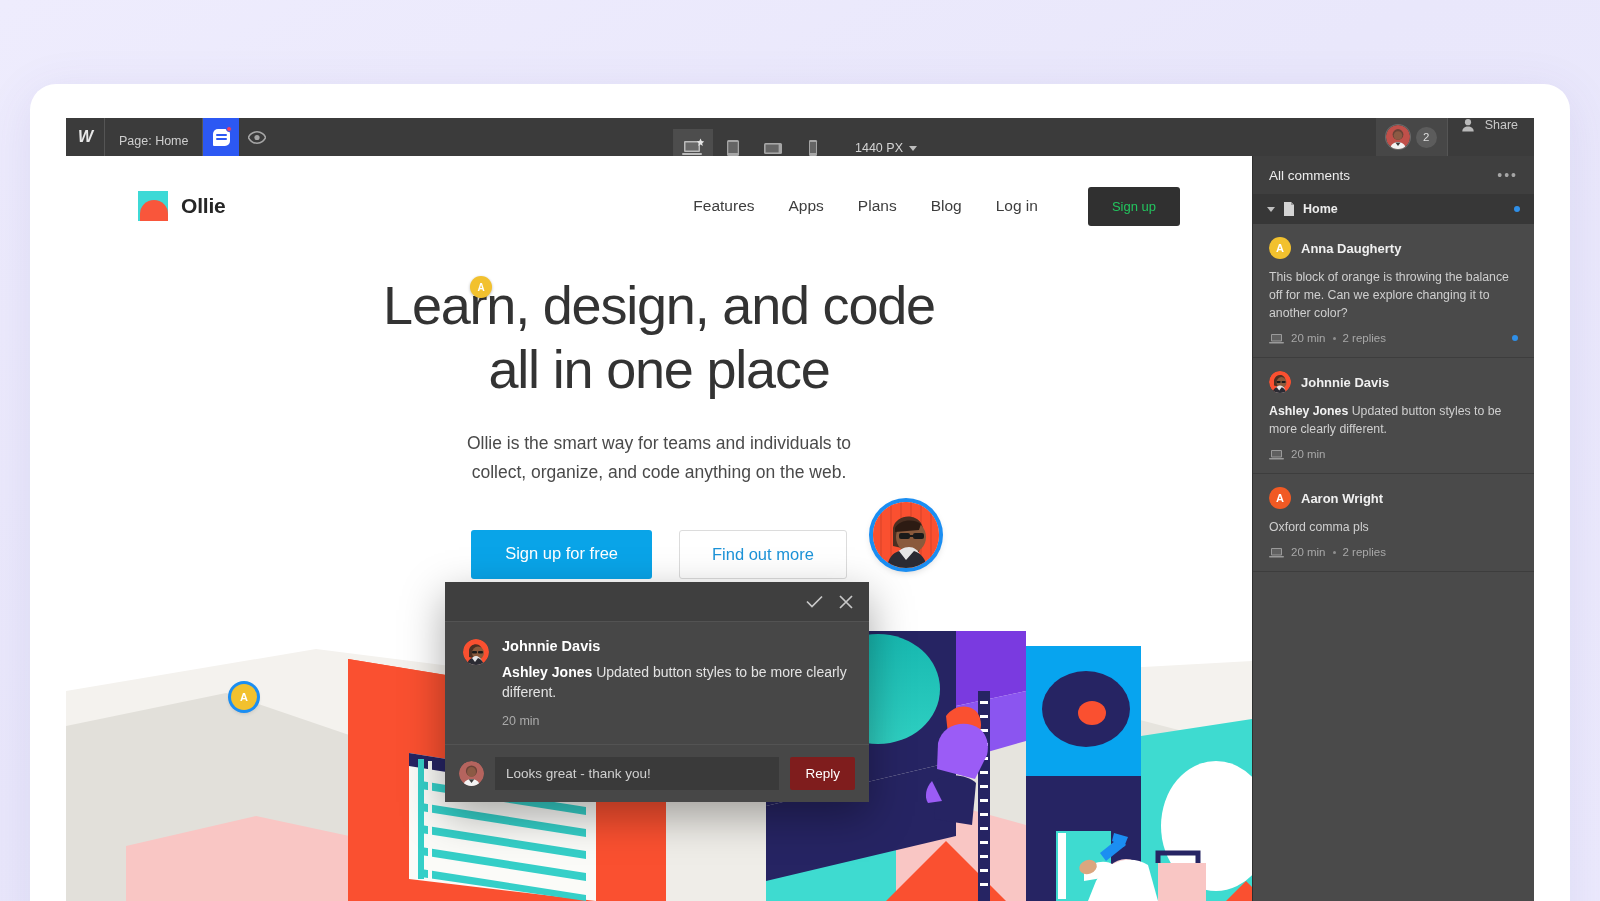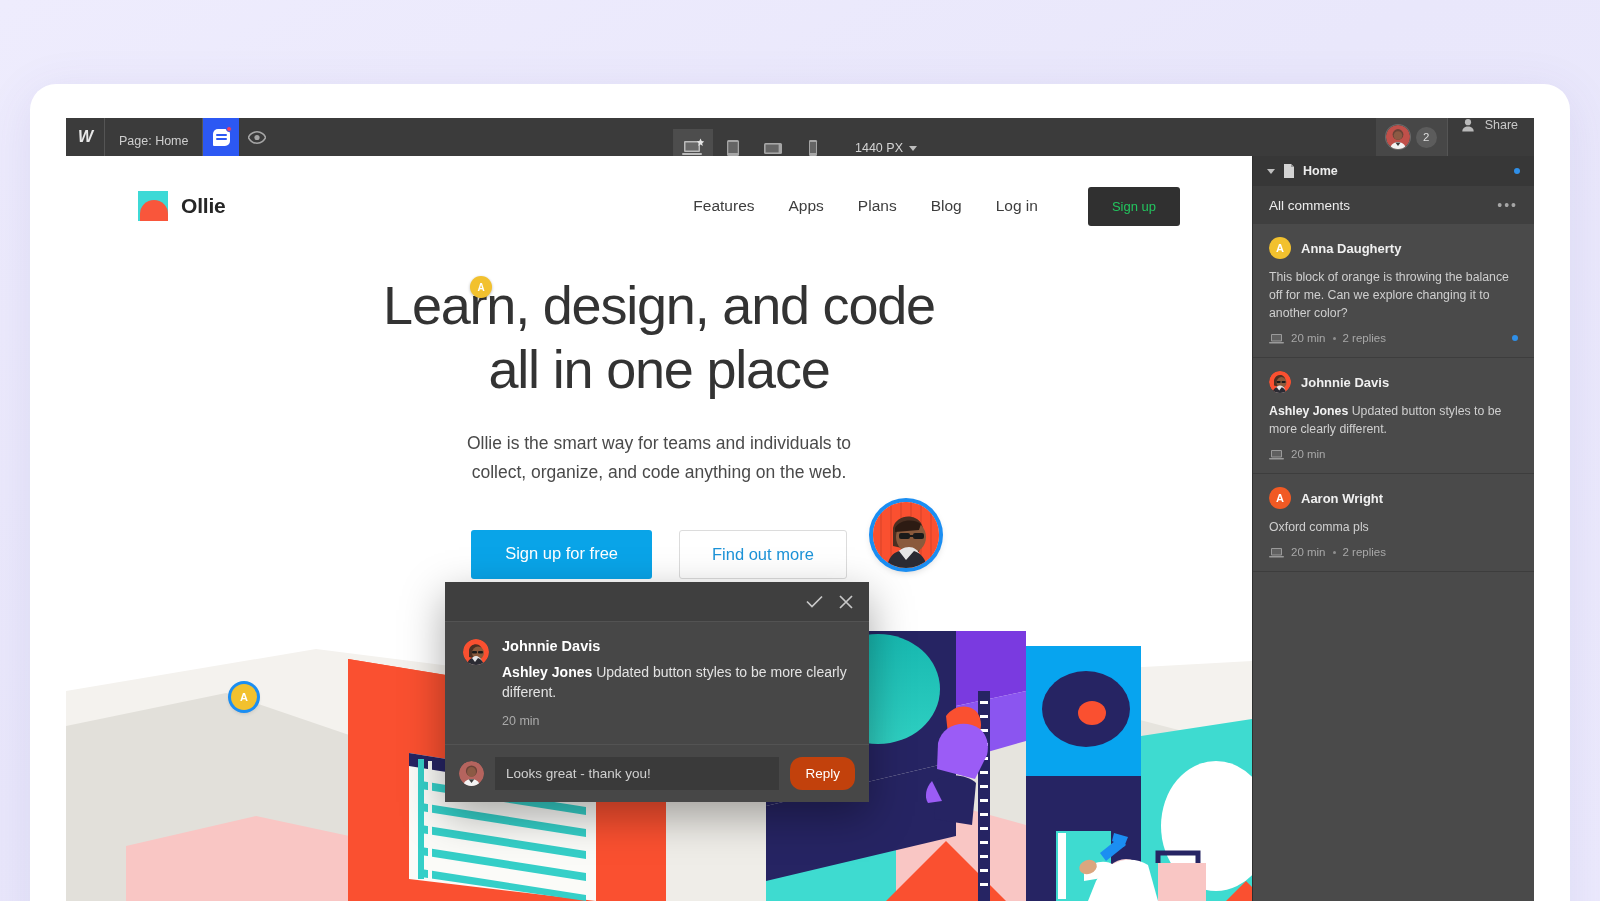--- a/index.html
+++ b/index.html
@@ -213,22 +213,22 @@
     display: flex; align-items: center; gap: 11px;
     padding: 12px 14px; border-top: 1px solid #535353; background: #474747;
   }
   #cc-reply-row .avatar { width: 25px; height: 25px; }
   #cc-input {
     flex: 1; background: #3a3a3a; border: none; outline: none;
     padding: 9px 11px; color: #d0d0d0; font-size: 13.5px;
     font-family: "Liberation Sans", sans-serif;
   }
   #cc-reply-btn {
-    background: #c2410c; color: #fff; font-size: 13.5px;
-    padding: 9px 15px; border-radius: 12px;
+    background: #7f1d1d; color: #fff; font-size: 13.5px;
+    padding: 9px 15px; border-radius: 2px;
   }
 
   
   #panel {
     width: 282px; height: 745px; background: #4a4a4a;
     border-left: 1px solid #2f2f2f; overflow: hidden;
     color: #e0e0e0;
   }
   #panel-head {
     height: 38px; display: flex; align-items: center;
@@ -563,33 +563,33 @@
               <path d="M9.7 18.2L12.5 22l2.8-3.8z" fill="#3a3a3a"></path>
             </svg>
           </span>
           <input id="cc-input" value="Looks great - thank you!" style="">
           <span id="cc-reply-btn">Reply</span>
         </div>
       </div>
     </div>
 
     <div id="panel">
+      <div id="panel-head">
+        <span id="panel-title">All comments</span>
+        <span id="panel-more">•••</span>
+      </div>
+
       <div id="page-row">
         <span class="tri"></span>
         <svg width="12" height="14" viewBox="0 0 12 14">
           <path d="M1 0h7l3 3v11H1z" fill="#d4d4d4"></path>
           <path d="M8 0l3 3H8z" fill="#9a9a9a"></path>
         </svg>
         <span class="page-name">Home</span>
         <span class="blue-dot"></span>
-      </div>
-
-      <div id="panel-head">
-        <span id="panel-title">All comments</span>
-        <span id="panel-more">•••</span>
       </div>
 
       <div class="cm">
         <div class="cm-head">
           <span class="cm-avatar-letter" style="background:#f2c12e">A</span>
           <span class="cm-name">Anna Daugherty</span>
         </div>
         <div class="cm-text">This block of orange is throwing the balance off for me. Can we explore changing it to another color?</div>
         <div class="cm-meta">
           <span class="laptop-ico">

